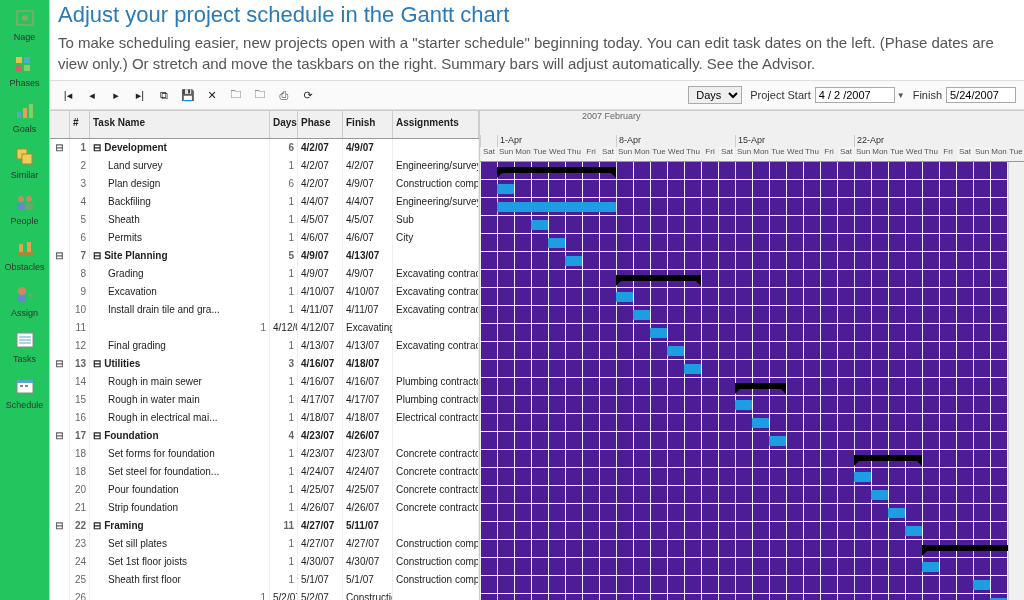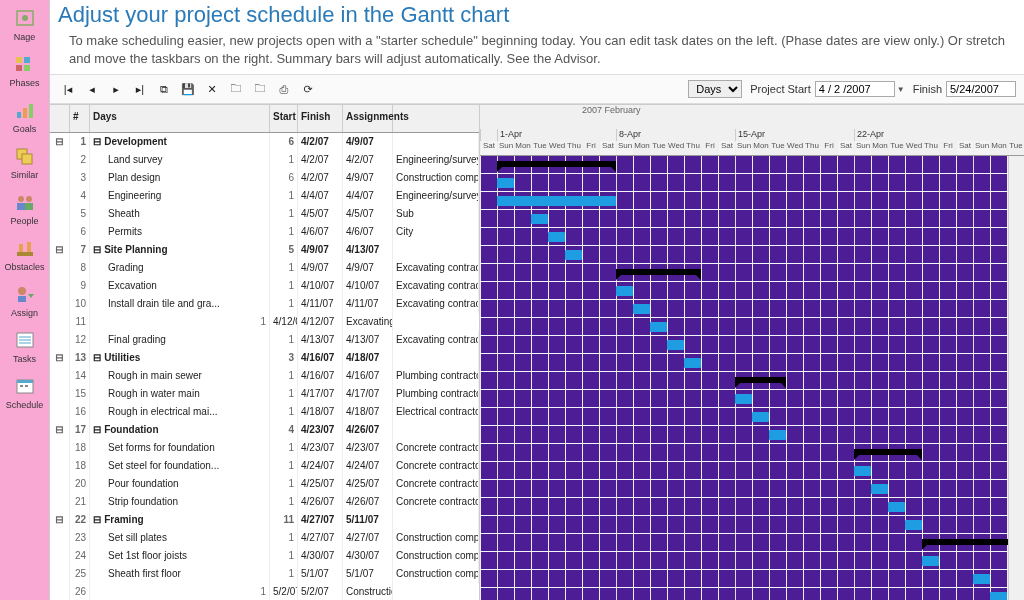--- a/index.html
+++ b/index.html
@@ -1,24 +1,24 @@
 <!DOCTYPE html>
 <html><head>
 <meta charset="utf-8">
 <style>
 * { margin:0; padding:0; box-sizing:border-box; font-family:"Segoe UI",Tahoma,Arial,sans-serif; }
 body { background:#fff; font-size:11px; color:#222; overflow:hidden; width:1024px; height:600px; }
 .app { display:flex; height:600px; }
-.sidebar { width:50px; background:#f9a8d4; border-right:1px solid #ccc; padding-top:4px; }
+.sidebar { width:50px; background:#22c55e; border-right:1px solid #ccc; padding-top:4px; }
 .sidebar-item { text-align:center; padding:4px 0 8px; cursor:pointer; }
 .sidebar-item svg { display:block; margin:0 auto 2px; }
 .sidebar-item span { font-size:9px; color:#333; }
 .main { flex:1; display:flex; flex-direction:column; }
 .title { color:#2a7ab8; font-size:22px; padding:2px 8px 4px; }
-.desc { color:#555; font-size:13px; padding:0 8px 6px; line-height:1.4;margin-left:11px; }
+.desc { color:#555; font-size:15px; padding:0 8px 6px; line-height:1.4; }
 .toolbar { display:flex; align-items:center; gap:4px; padding:4px 8px; border-top:1px solid #ddd; border-bottom:1px solid #ddd; background:#fafafa; }
 .toolbar .spacer { flex:1; }
 .toolbar .tbtn { width:20px; height:20px; display:flex; align-items:center; justify-content:center; border:1px solid transparent; border-radius:2px; cursor:pointer; }
 .toolbar label { font-size:11px; color:#333; margin-left:4px; }
 .toolbar input, .toolbar select { font-size:11px; padding:1px 3px; border:1px solid #aaa; }
 .toolbar input { width:70px; }
 .content { flex:1; display:flex; overflow:hidden; border-top:1px solid #ccc; }
 .tasklist { width:430px; min-width:430px; overflow:auto; border-right:1px solid #ccc; background:#fff; }
 .tl-head, .tl-row { display:grid; grid-template-columns:20px 20px 180px 28px 45px 50px 1fr; font-size:10px; }
 .tl-head { position:sticky; top:0; background:#f0f0f0; border-bottom:1px solid #999; font-weight:600; }
@@ -122,22 +122,23 @@
       <input style="width: 80px;" value="4 / 2 /2007">
       <span style="font-size:8px;color:#555;margin-left:-2px">▼</span>
       <label>Finish</label>
       <input value="5/24/2007" style="">
     </div>
     <div class="content">
       <div class="tasklist">
         <div class="tl-head">
           <div></div>
           <div>#</div>
+          <div>Task Name</div>
           <div>Days</div>
-          <div>Start</div>
+          <div>Phase</div>
           <div>Finish</div>
           <div>Assignments</div>
         </div>
         <div id="tl-body">
             <div class="tl-row summary">
               <div class="exp">⊟</div>
               <div class="num">1</div>
               <div class="">⊟ Development</div>
               <div class="num">6</div>
               <div>4/2/07</div>
@@ -158,21 +159,21 @@
               <div class="num">3</div>
               <div class="indent1">Plan design</div>
               <div class="num">6</div>
               <div>4/2/07</div>
               <div>4/9/07</div>
               <div>Construction company</div>
             </div>
             <div class="tl-row">
               <div class="exp"></div>
               <div class="num">4</div>
-              <div class="indent1">Engineering</div>
+              <div class="indent1">Backfiling</div>
               <div class="num">1</div>
               <div>4/4/07</div>
               <div>4/4/07</div>
               <div>Engineering/surveyors</div>
             </div>
             <div class="tl-row">
               <div class="exp"></div>
               <div class="num">5</div>
               <div class="indent1">Sheath</div>
               <div class="num">1</div>

